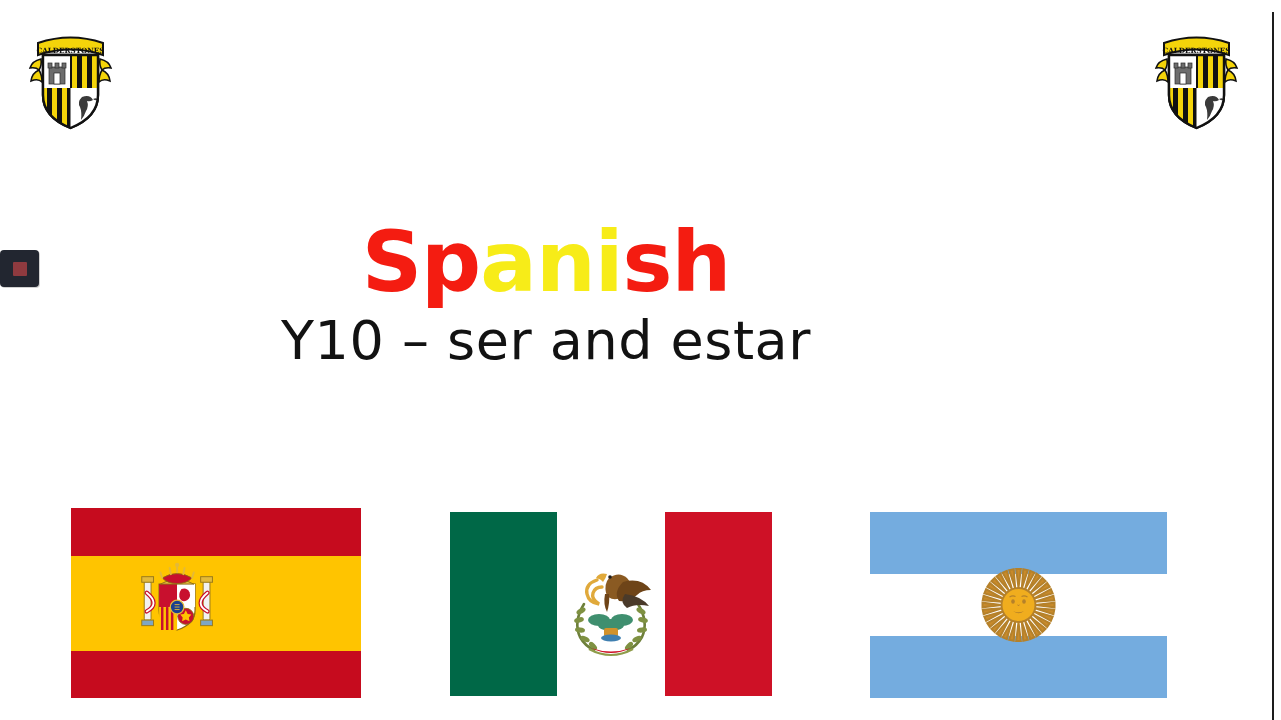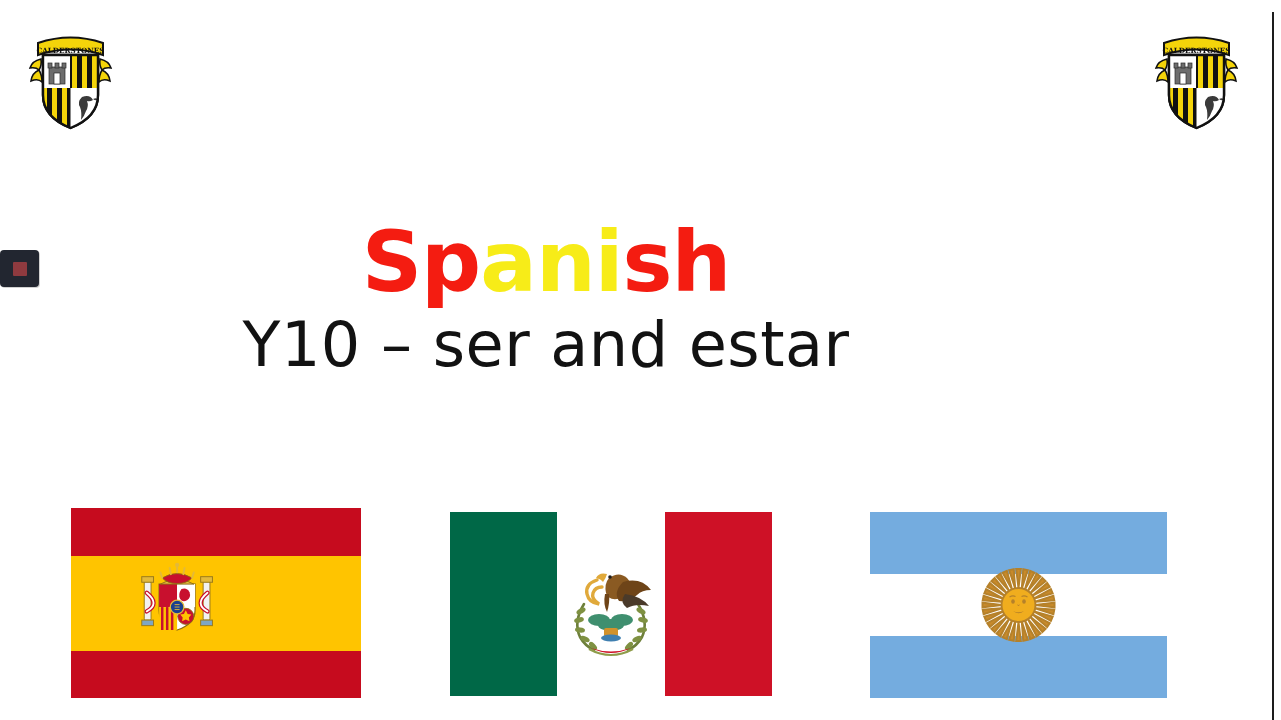--- a/index.html
+++ b/index.html
@@ -79,21 +79,21 @@
     line-height: 1.0;
     letter-spacing: -1px;
   }
   .slide-title .seg-a { color: #f41c11; }
   .slide-title .seg-b { color: #f7ec18; }
   .slide-title .seg-c { color: #f41c11; }
 
   .slide-subtitle {
     margin: 10px 0 0 0;
     font-family: "DejaVu Sans", sans-serif;
-    font-size: 62px;
+    font-size: 54px;
     font-weight: 400;
     color: #121212;
     line-height: 1.0;
     letter-spacing: 0.5px;
   }
 
   
   .flag {
     position: absolute;
     background: #ffffff;

